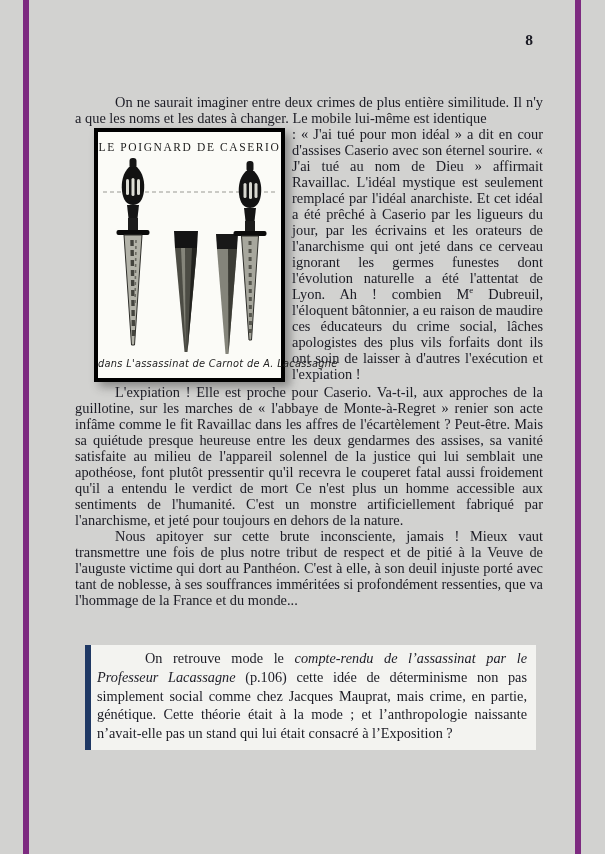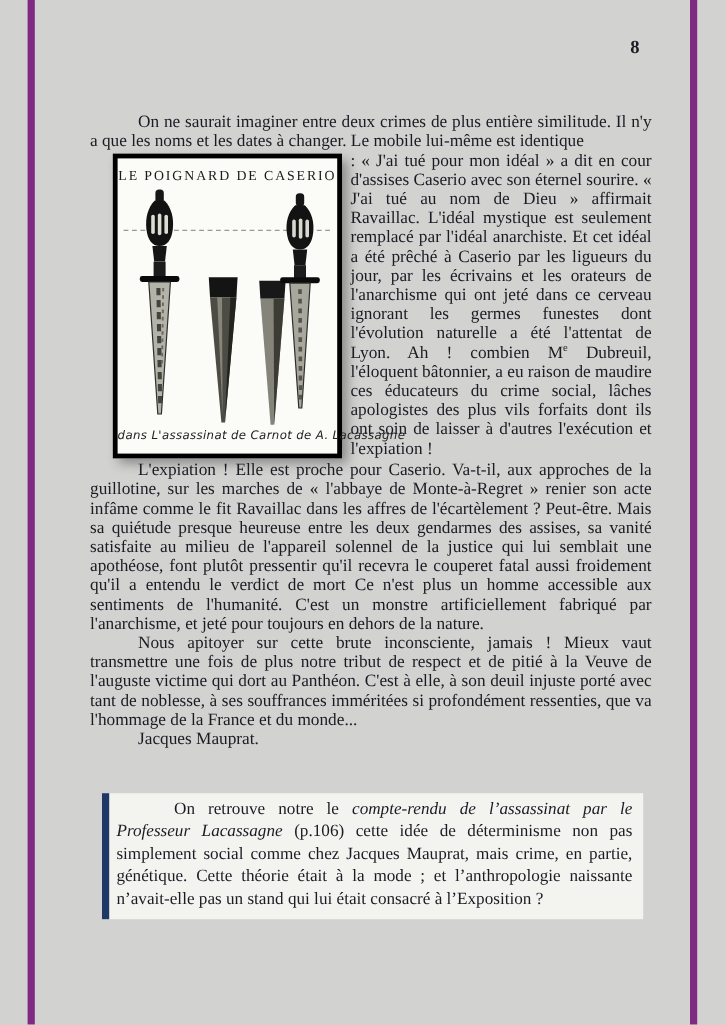--- a/index.html
+++ b/index.html
@@ -136,20 +136,19 @@
             <path d="M143.5,81 L160.5,81 L153.5,185 L151,185 Z" fill="#a7a79d" stroke="#2e2e2a" stroke-width="1"></path>
             <line x1="152" y1="86" x2="152.5" y2="178" stroke="#55554d" stroke-width="3" stroke-dasharray="4 4"></line>
           </g>
         </svg>
         <figcaption class="fig-caption">dans L'assassinat de Carnot de A. Lacassagne</figcaption>
       </figure><span>: « J'ai tué pour mon idéal » a dit en cour d'assises Caserio avec son éternel sourire. « J'ai tué au nom de Dieu » affirmait Ravaillac. L'idéal mystique est seulement remplacé par l'idéal anarchiste. Et cet idéal a été prêché à Caserio par les ligueurs du jour, par les écrivains et les orateurs de l'anarchisme qui ont jeté dans ce cerveau ignorant les germes funestes dont l'évolution naturelle a été l'attentat de Lyon. Ah ! combien M</span><sup class="sup-e">e</sup><span> Dubreuil, l'éloquent bâtonnier, a eu raison de maudire ces éducateurs du crime social, lâches apologistes des plus vils forfaits dont ils ont soin de laisser à d'autres l'exécution et l'expiation !</span>
     </div>
 
     <p class="para indent clear-top">L'expiation ! Elle est proche pour Caserio. Va-t-il, aux approches de la guillotine, sur les marches de « l'abbaye de Monte-à-Regret » renier son acte infâme comme le fit Ravaillac dans les affres de l'écartèlement ? Peut-être. Mais sa quiétude presque heureuse entre les deux gendarmes des assises, sa vanité satisfaite au milieu de l'appareil solennel de la justice qui lui semblait une apothéose, font plutôt pressentir qu'il recevra le couperet fatal aussi froidement qu'il a entendu le verdict de mort Ce n'est plus un homme accessible aux sentiments de l'humanité. C'est un monstre artificiellement fabriqué par l'anarchisme, et jeté pour toujours en dehors de la nature.</p>
     <p class="para indent">Nous apitoyer sur cette brute inconsciente, jamais ! Mieux vaut transmettre une fois de plus notre tribut de respect et de pitié à la Veuve de l'auguste victime qui dort au Panthéon. C'est à elle, à son deuil injuste porté avec tant de noblesse, à ses souffrances imméritées si profondément ressenties, que va l'hommage de la France et du monde...</p>
-    <p class="para indent">Jacques Mauprat.</p>
 
     <div class="note-box">
-      <p class="note-text"><span>On retrouve notre le </span><em>compte-rendu de l’assassinat par le Professeur Lacassagne</em><span> (p.106) cette idée de déterminisme non pas simplement social comme chez Jacques Mauprat, mais crime, en partie, génétique. Cette théorie était à la mode ; et l’anthropologie naissante n’avait-elle pas un stand qui lui était consacré à l’Exposition ?</span></p>
+      <p class="note-text"><span>On retrouve mode le </span><em>compte-rendu de l’assassinat par le Professeur Lacassagne</em><span> (p.106) cette idée de déterminisme non pas simplement social comme chez Jacques Mauprat, mais crime, en partie, génétique. Cette théorie était à la mode ; et l’anthropologie naissante n’avait-elle pas un stand qui lui était consacré à l’Exposition ?</span></p>
     </div>
 
   </div>
 </div>
 
 </body></html>

